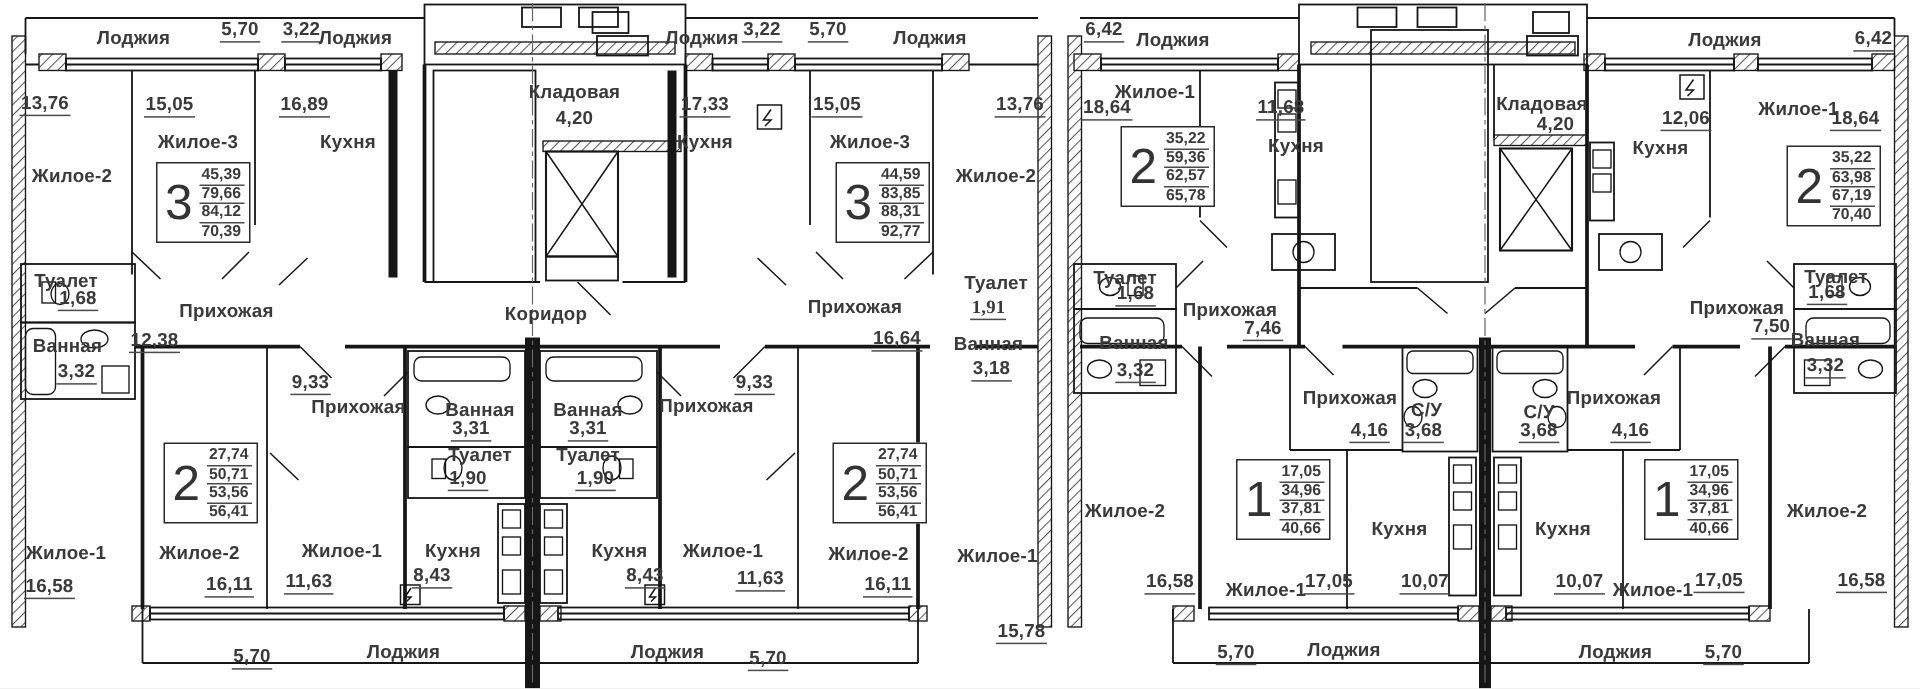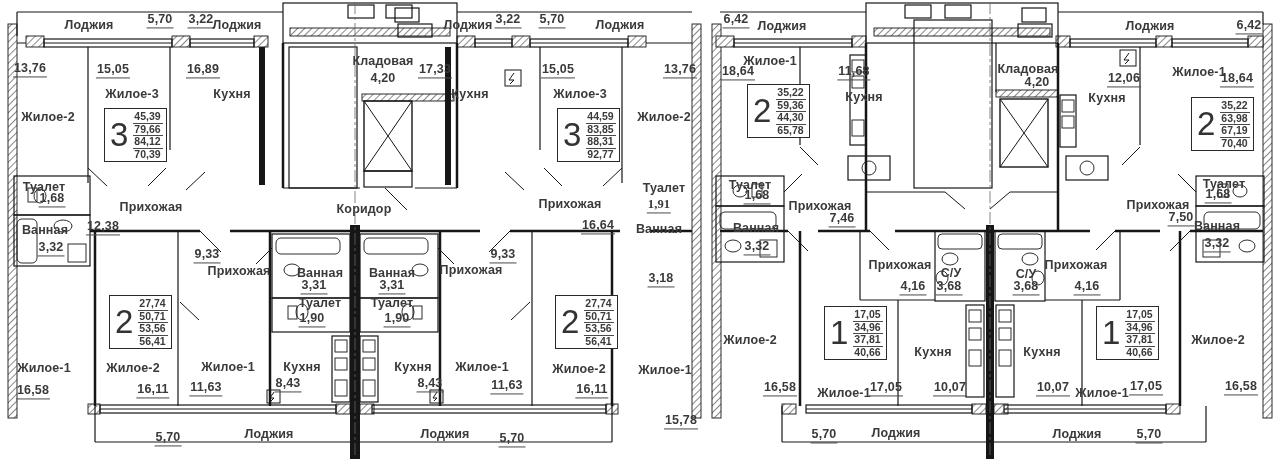--- a/index.html
+++ b/index.html
@@ -235,37 +235,37 @@
     <span class="lbl u" style="left: 552px; top: 21px;">5,70</span>
     <span class="lbl" style="left: 620px; top: 26px;">Лоджия</span>
     <span class="lbl u" style="left: 30px; top: 70px;">13,76</span>
     <span class="lbl" style="left: 48px; top: 118px;">Жилое-2</span>
     <span class="lbl u" style="left: 113px; top: 71px;">15,05</span>
     <span class="lbl" style="left: 132px; top: 95px;">Жилое-3</span>
     <span class="lbl u" style="left: 203px; top: 71px;">16,89</span>
     <span class="lbl" style="left: 232px; top: 95px;">Кухня</span>
     <span class="lbl" style="left: 383px; top: 62px;">Кладовая</span>
     <span class="lbl" style="left: 383px; top: 79px;">4,20</span>
-    <span class="lbl u" style="left: 435px; top: 71px;">17,33</span>
+    <span class="lbl u" style="left: 470px; top: 71px;">17,33</span>
     <span class="lbl" style="left: 470px; top: 95px;">Кухня</span>
     <span class="lbl u" style="left: 558px; top: 71px;">15,05</span>
     <span class="lbl" style="left: 580px; top: 95px;">Жилое-3</span>
     <span class="lbl u" style="left: 680px; top: 71px;">13,76</span>
     <span class="lbl" style="left: 664px; top: 118px;">Жилое-2</span>
     <span class="lbl" style="left: 44px; top: 188px;">Туалет</span>
     <span class="lbl u" style="left: 52px; top: 200px;">1,68</span>
     <span class="lbl" style="left: 45px; top: 231px;">Ванная</span>
     <span class="lbl u" style="left: 51px; top: 249px;">3,32</span>
     <span class="lbl" style="left: 151px; top: 208px;">Прихожая</span>
     <span class="lbl u" style="left: 103px; top: 228px;">12,38</span>
     <span class="lbl" style="left: 364px; top: 210px;">Коридор</span>
     <span class="lbl" style="left: 664px; top: 189px;">Туалет</span>
     <span class="lbl u" style="left: 659px; top: 206px; font-family: Liberation Serif, serif;">1,91</span>
     <span class="lbl" style="left: 659px; top: 230px;">Ванная</span>
-    <span class="lbl u" style="left: 661px; top: 247px; margin-top: 33px;">3,18</span>
+    <span class="lbl u" style="left: 661px; top: 247px;">3,18</span>
     <span class="lbl" style="left: 570px; top: 205px;">Прихожая</span>
     <span class="lbl u" style="left: 598px; top: 227px;">16,64</span>
     <span class="lbl u" style="left: 207px; top: 256px;">9,33</span>
     <span class="lbl" style="left: 239px; top: 272px;">Прихожая</span>
     <span class="lbl u" style="left: 503px; top: 256px;">9,33</span>
     <span class="lbl" style="left: 471px; top: 271px;">Прихожая</span>
     <span class="lbl" style="left: 320px; top: 274px;">Ванная</span>
     <span class="lbl u" style="left: 314px; top: 287px;">3,31</span>
     <span class="lbl" style="left: 320px; top: 304px;">Туалет</span>
     <span class="lbl u" style="left: 312px; top: 320px;">1,90</span>
@@ -377,21 +377,21 @@
         <span class="r">50,71</span>
         <span class="r">53,56</span>
         <span class="r">56,41</span>
       </span>
     </div>
     <div class="apt" style="left: 747px; top: 84px;">
       <span class="d">2</span>
       <span class="rows">
         <span class="r">35,22</span>
         <span class="r">59,36</span>
-        <span class="r">44,30</span>
+        <span class="r">62,57</span>
         <span class="r">65,78</span>
       </span>
     </div>
     <div class="apt" style="left: 1191px; top: 97px;">
       <span class="d">2</span>
       <span class="rows">
         <span class="r">35,22</span>
         <span class="r">63,98</span>
         <span class="r">67,19</span>
         <span class="r">70,40</span>

